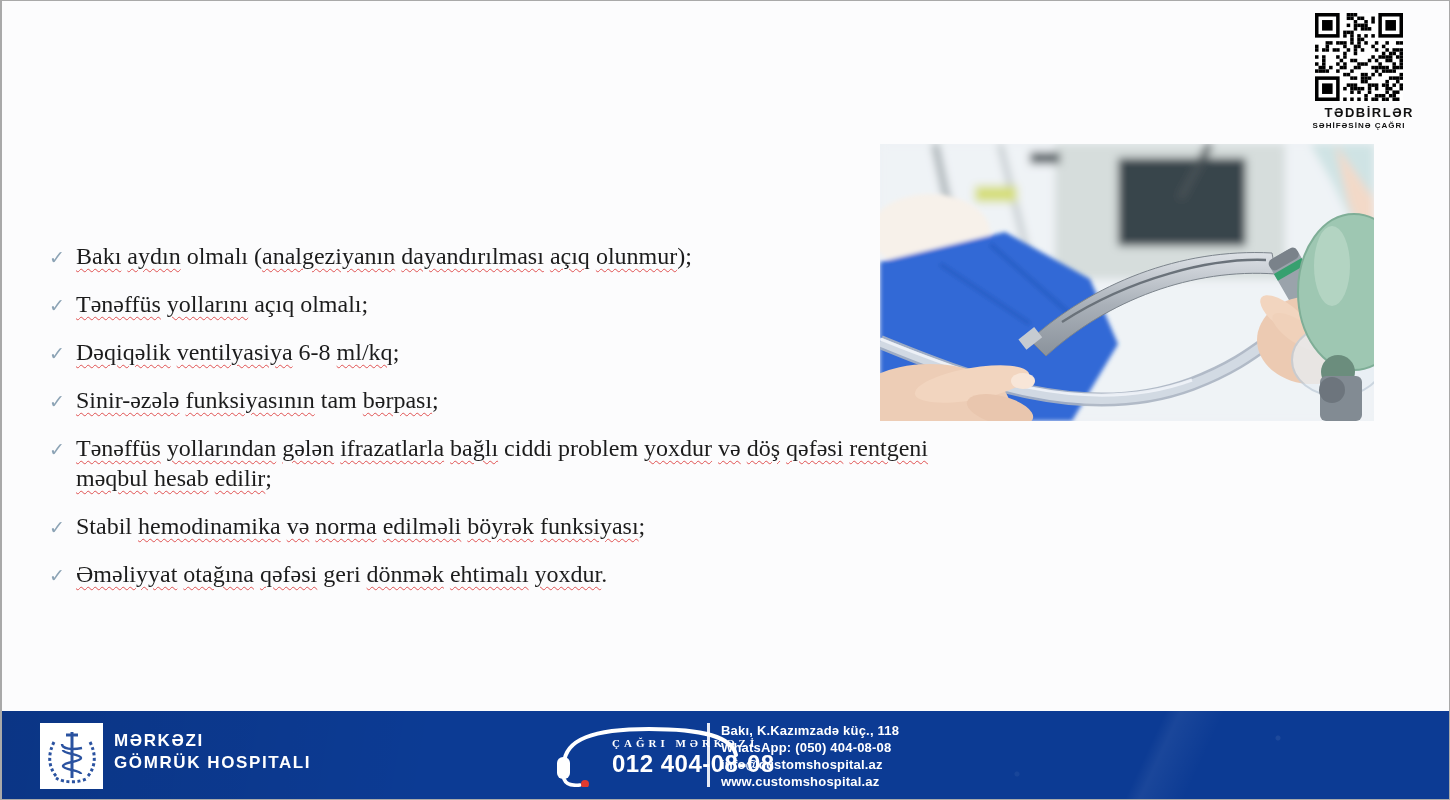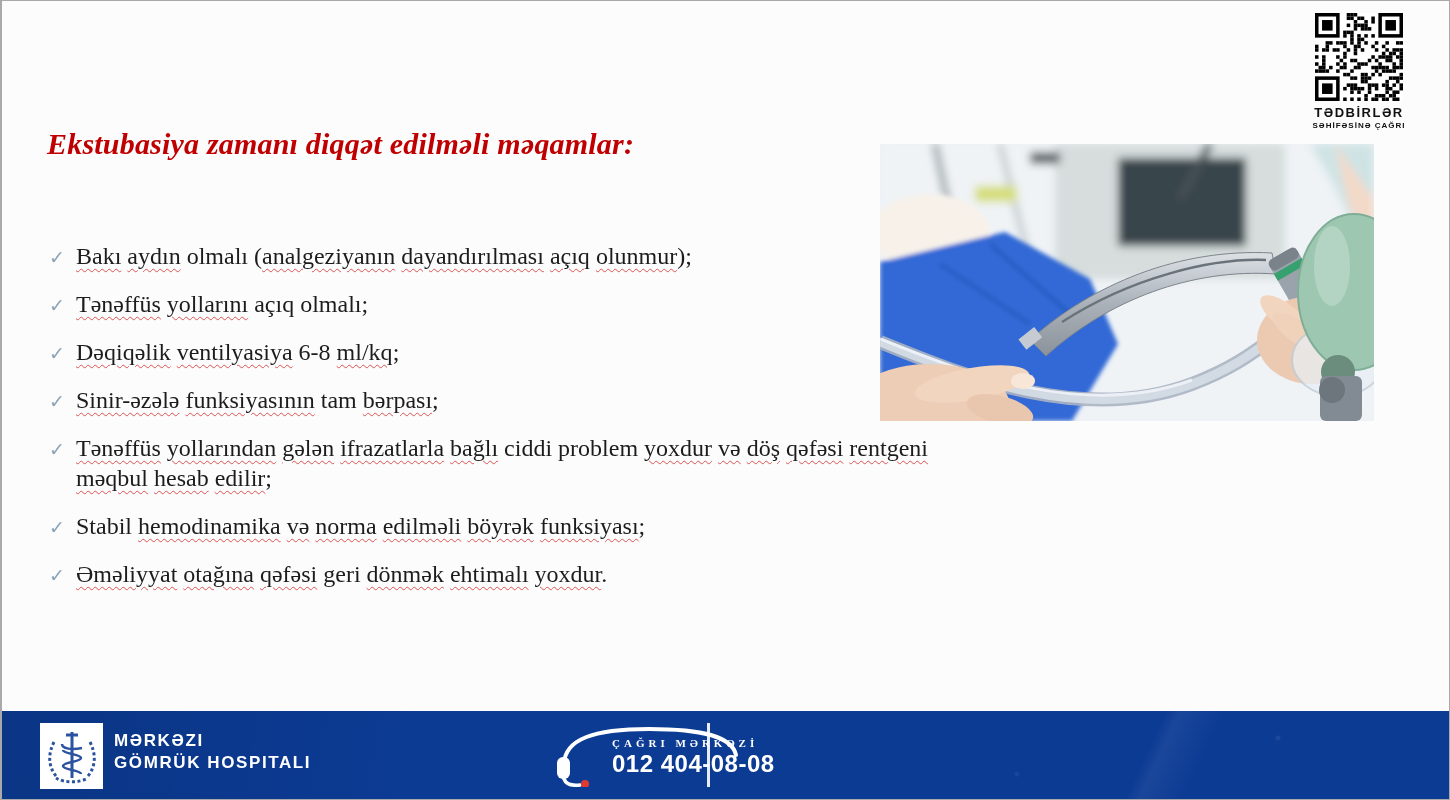--- a/index.html
+++ b/index.html
@@ -38,21 +38,21 @@
     text-decoration-thickness:1px;
     text-underline-offset:4px;
   }
 
   
   .qr-block {
     position:absolute; left:1302px; top:12px; width:110px;
     text-align:center; font-family:"Liberation Sans", sans-serif;
   }
   .qr-block svg { display:block; margin:0 auto 4px auto; }
-  .qr-title { font-size:13px; font-weight:bold; letter-spacing:1.5px; color:#111; }
+  .qr-title { font-size:13px; font-weight:bold; letter-spacing:1.5px; color:#111;text-align:right; }
   .qr-subtitle { font-size:8px; font-weight:bold; letter-spacing:1px; color:#111; margin-top:1px; }
 
   
   .photo {
     position:absolute; left:878px; top:143px; width:494px; height:277px;
     overflow:hidden; background:#eef2f5;
   }
 
   
   .footer {
@@ -90,21 +90,20 @@
   .contacts {
     position:absolute; left:719px; top:11px;
     font-size:13px; font-weight:bold; line-height:17px; letter-spacing:.2px;
   }
 </style>
 </head>
 <body>
 
 <div class="slide">
 
-  <div class="title">Ekstubasiya zamanı diqqət edilməli məqamlar:</div>
 
   <ul class="bullets">
       <li><span class="check">✓</span><span class="wavy">Bakı</span> <span class="wavy">aydın</span> olmalı (<span class="wavy">analgeziyanın</span> <span class="wavy">dayandırılması</span> <span class="wavy">açıq</span> <span class="wavy">olunmur</span>);</li>
       <li><span class="check">✓</span><span class="wavy">Tənəffüs</span> <span class="wavy">yollarını</span> açıq olmalı;</li>
       <li><span class="check">✓</span><span class="wavy">Dəqiqəlik</span> <span class="wavy">ventilyasiya</span> 6-8 <span class="wavy">ml/kq</span>;</li>
       <li><span class="check">✓</span><span class="wavy">Sinir-əzələ</span> <span class="wavy">funksiyasının</span> tam <span class="wavy">bərpası</span>;</li>
       <li><span class="check">✓</span><span class="wavy">Tənəffüs</span> <span class="wavy">yollarından</span> <span class="wavy">gələn</span> <span class="wavy">ifrazatlarla</span> <span class="wavy">bağlı</span> ciddi problem <span class="wavy">yoxdur</span> <span class="wavy">və</span> <span class="wavy">döş</span> <span class="wavy">qəfəsi</span> <span class="wavy">rentgeni</span> <span class="wavy">məqbul</span> <span class="wavy">hesab</span> <span class="wavy">edilir</span>;</li>
       <li><span class="check">✓</span> Stabil <span class="wavy">hemodinamika</span> <span class="wavy">və</span> <span class="wavy">norma</span> <span class="wavy">edilməli</span> <span class="wavy">böyrək</span> <span class="wavy">funksiyası</span>;</li>
       <li><span class="check">✓</span> <span class="wavy">Əməliyyat</span> <span class="wavy">otağına</span> <span class="wavy">qəfəsi</span> geri <span class="wavy">dönmək</span> <span class="wavy">ehtimalı</span> <span class="wavy">yoxdur</span>.</li>
     </ul>
@@ -407,15 +406,21 @@
         <circle cx="31" cy="59" r="4" fill="#e03a2f"></circle>
       </svg>
       <div class="cc-text">
         <div class="cc-label">ÇAĞRI MƏRKƏZİ</div>
         <div class="cc-phone">012 404-08-08</div>
       </div>
     </div>
 
     <div class="footer-divider"></div>
 
+    <div class="contacts">
+      <div>Bakı, K.Kazımzadə küç., 118</div>
+      <div>WhatsApp: (050) 404-08-08</div>
+      <div>info@customshospital.az</div>
+      <div>www.customshospital.az</div>
+    </div>
   </div>
 
 </div>
 
 </body></html>

